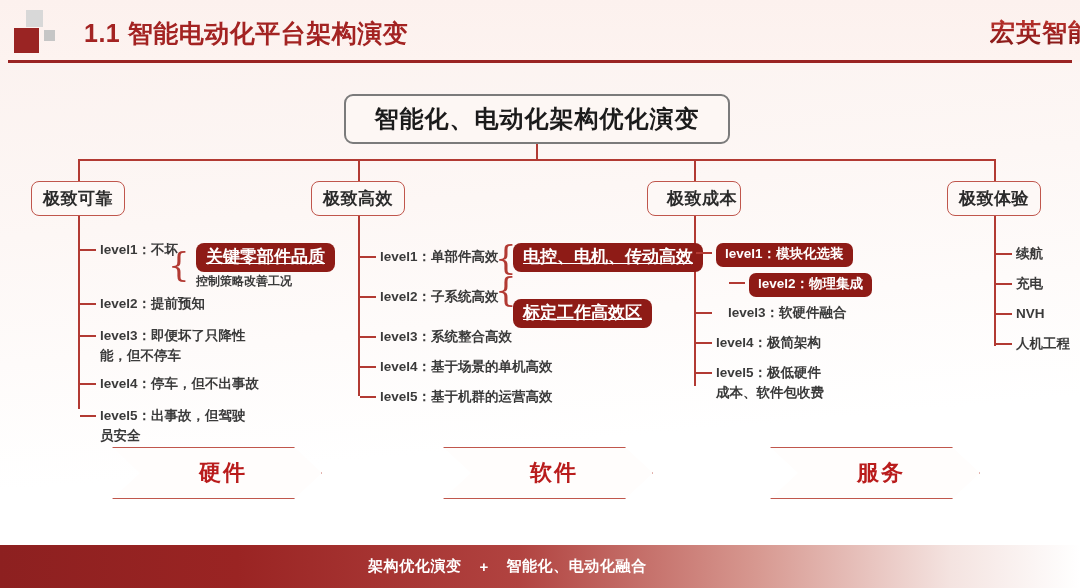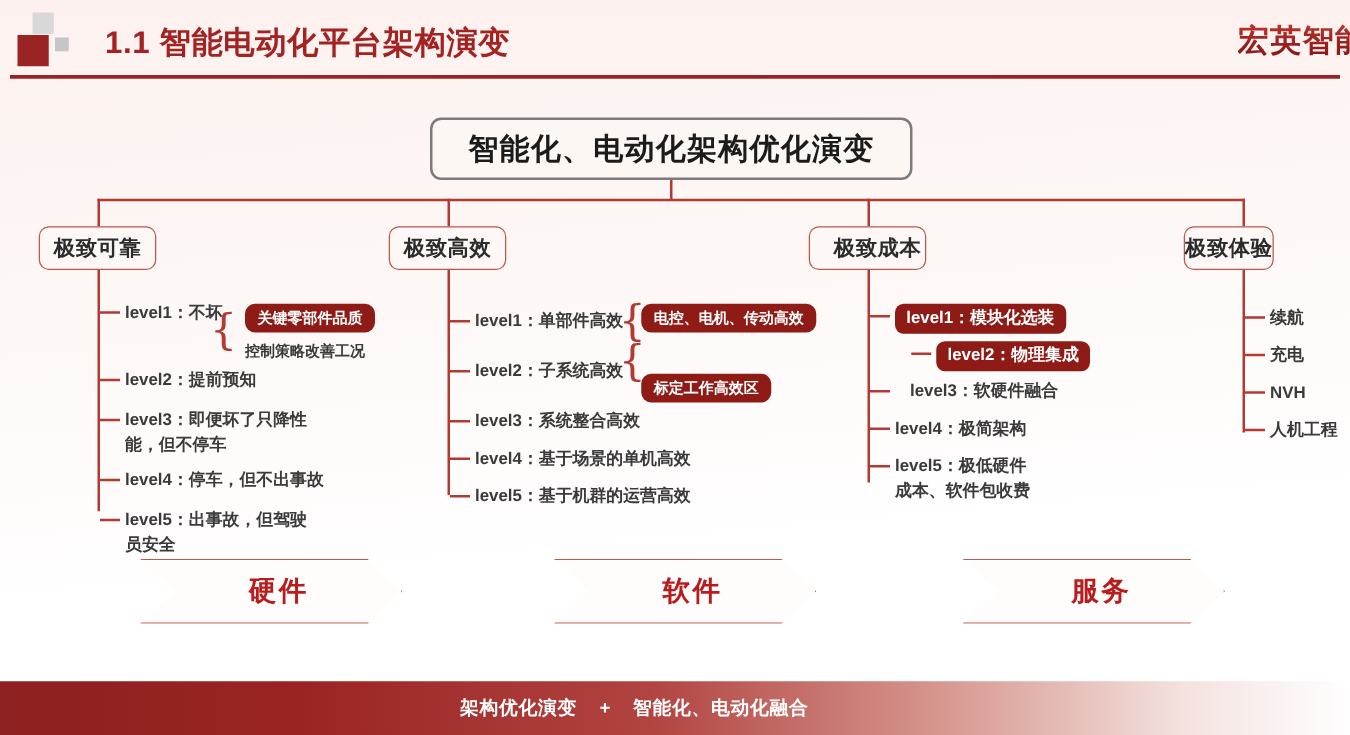--- a/index.html
+++ b/index.html
@@ -125,21 +125,21 @@
   .cat-box span {
     font-size: 17px;
     font-weight: bold;
     color: #2b2b2b;
     letter-spacing: 0.5px;
     white-space: nowrap;
   }
   .cat-1 { left: 31px; top: 181px; width: 94px; }
   .cat-2 { left: 311px; top: 181px; width: 94px; }
   .cat-3 { left: 647px; top: 181px; width: 94px; padding-left: 16px; }
-  .cat-4 { left: 947px; top: 181px; width: 72px; }
+  .cat-4 { left: 947px; top: 181px; width: 94px; }
 
   
   .spine {
     position: absolute;
     width: 2px;
     background: #b23a33;
   }
   .spine-1 { left: 78px; top: 216px; height: 193px; }
   .spine-2 { left: 358px; top: 216px; height: 180px; }
   .spine-3 { left: 694px; top: 216px; height: 170px; }
@@ -186,26 +186,27 @@
     position: absolute;
     color: #b23a33;
     font-size: 34px;
     line-height: 1;
     font-family: "DejaVu Serif", serif;
   }
   .badge {
     position: absolute;
     background: #8e1b16;
     color: #ffffff;
-    font-size: 12px;
+    font-size: 17px;
     font-weight: bold;
     border-radius: 8px;
     padding: 4px 10px 5px 10px;
     white-space: nowrap;
     line-height: 1.2;
+    text-decoration: underline;
   }
   .sub-note {
     position: absolute;
     font-size: 12px;
     font-weight: bold;
     color: #3a3a3a;
     white-space: nowrap;
   }
 
   

